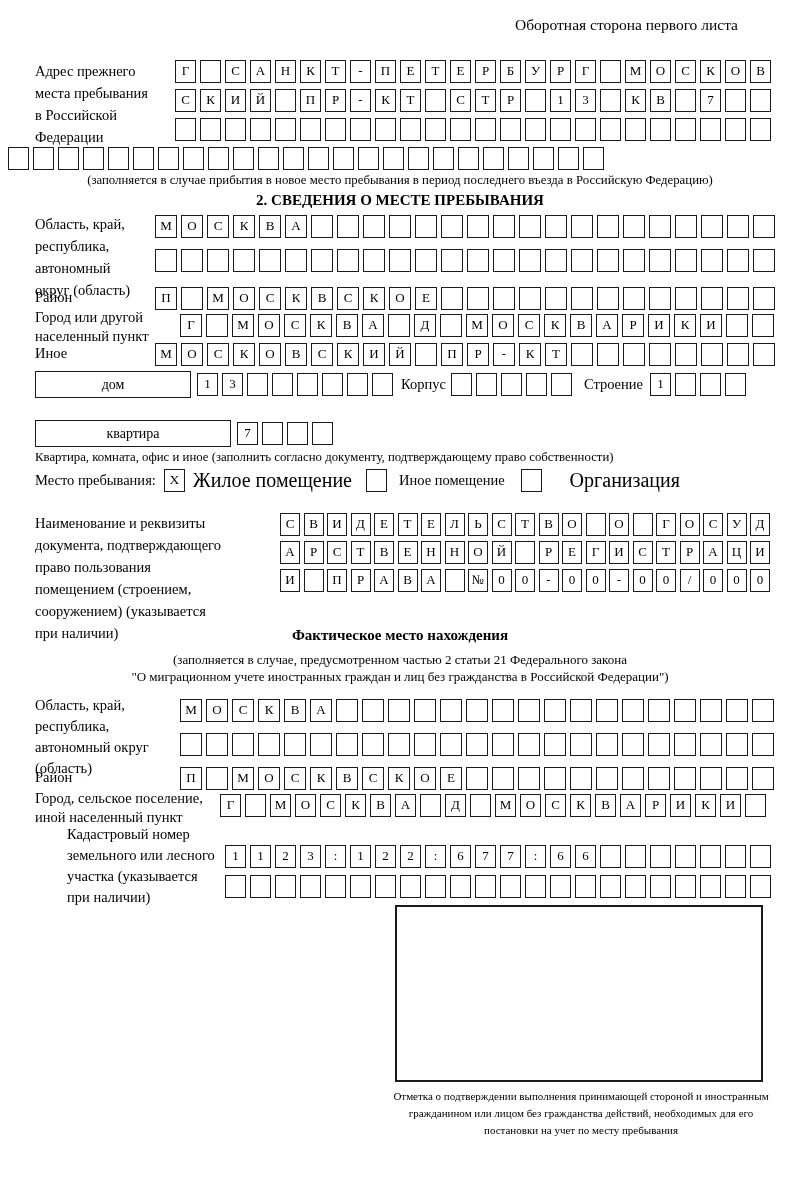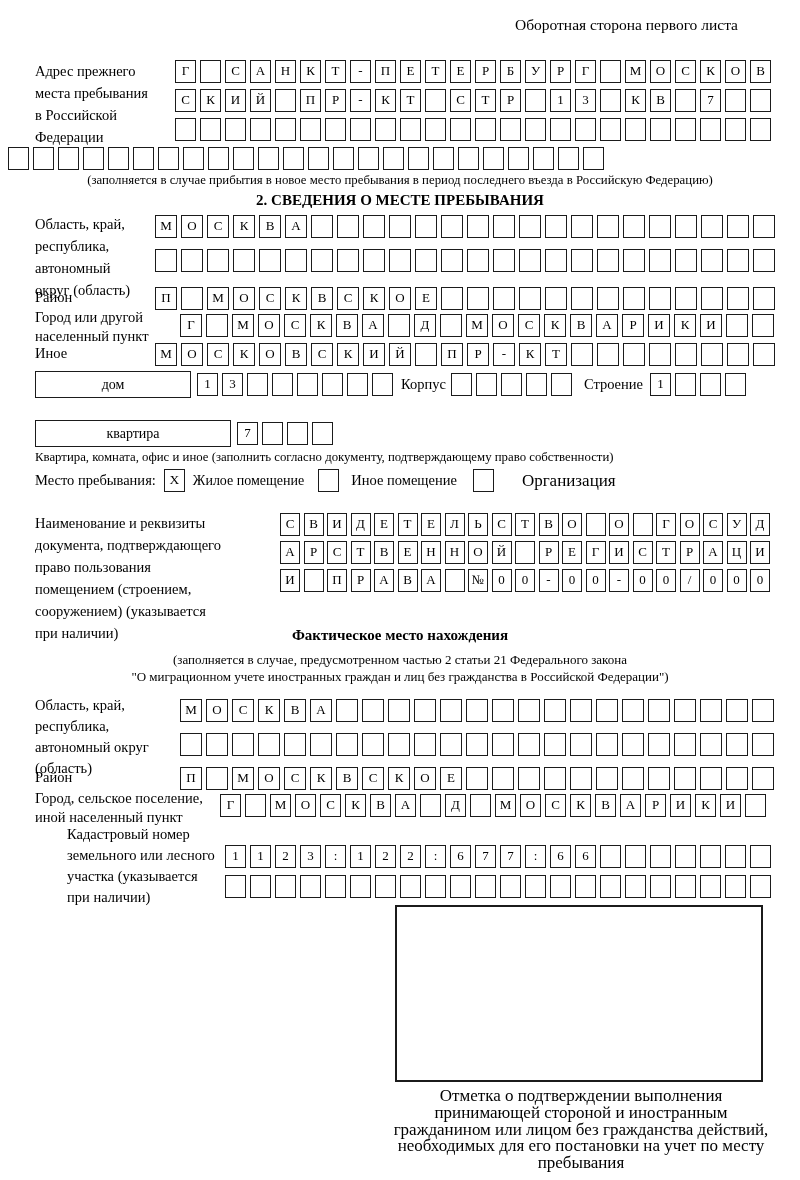--- a/index.html
+++ b/index.html
@@ -329,25 +329,25 @@
         <span class="cell"></span>
         <span class="cell"></span>
         <span class="cell"></span>
       </div>
   </div>
   <div class="abs cap" style="top:450px;left:35px;">Квартира, комната, офис и иное (заполнить согласно документу, подтверждающему право собственности)</div>
 
   <div class="abs inlinerow" style="top:469px;left:35px;">
     <div style="font-size:14.5px;">Место пребывания:</div>
     <div class="chk" style="margin-left:8px;">X</div>
-    <div style="font-size:14px;margin-left:8px;">Жилое помещение</div>
+    <div style="font-size:20px;margin-left:8px;">Жилое помещение</div>
     <div class="chk" style="margin-left:14px;"></div>
     <div style="font-size:14.5px;margin-left:12px;">Иное помещение</div>
     <div class="chk" style="margin-left:16px;"></div>
-    <div style="font-size:17px;margin-left:28px;">Организация</div>
+    <div style="font-size:20px;margin-left:28px;">Организация</div>
   </div>
 
   <div class="abs lbl" style="top:512px;left:35px;width:245px;">Наименование и реквизиты
 документа, подтверждающего
 право пользования
 помещением (строением,
 сооружением) (указывается
 при наличии)</div>
   <div class="abs cells p23" style="top:513px;left:280px;">
       <span class="cell">С</span>
@@ -579,15 +579,15 @@
       <span class="cell"></span>
       <span class="cell"></span>
       <span class="cell"></span>
       <span class="cell"></span>
       <span class="cell"></span>
       <span class="cell"></span>
       <span class="cell"></span>
     </div>
 
   <div class="abs stamp" style="top:905px;left:395px;width:368px;height:177px;"></div>
-  <div class="abs" style="top:1088px;left:385px;width:392px;text-align:center;font-size:17px;line-height:16.8px;">Отметка о подтверждении выполнения принимающей стороной и иностранным гражданином или лицом без гражданства действий, необходимых для его постановки на учет по месту пребывания</div>
+  <div class="abs" style="top:1088px;left:385px;width:392px;text-align:center;font-size:11px;line-height:16.8px;">Отметка о подтверждении выполнения принимающей стороной и иностранным гражданином или лицом без гражданства действий, необходимых для его постановки на учет по месту пребывания</div>
 
 </div>
 
 </body></html>

